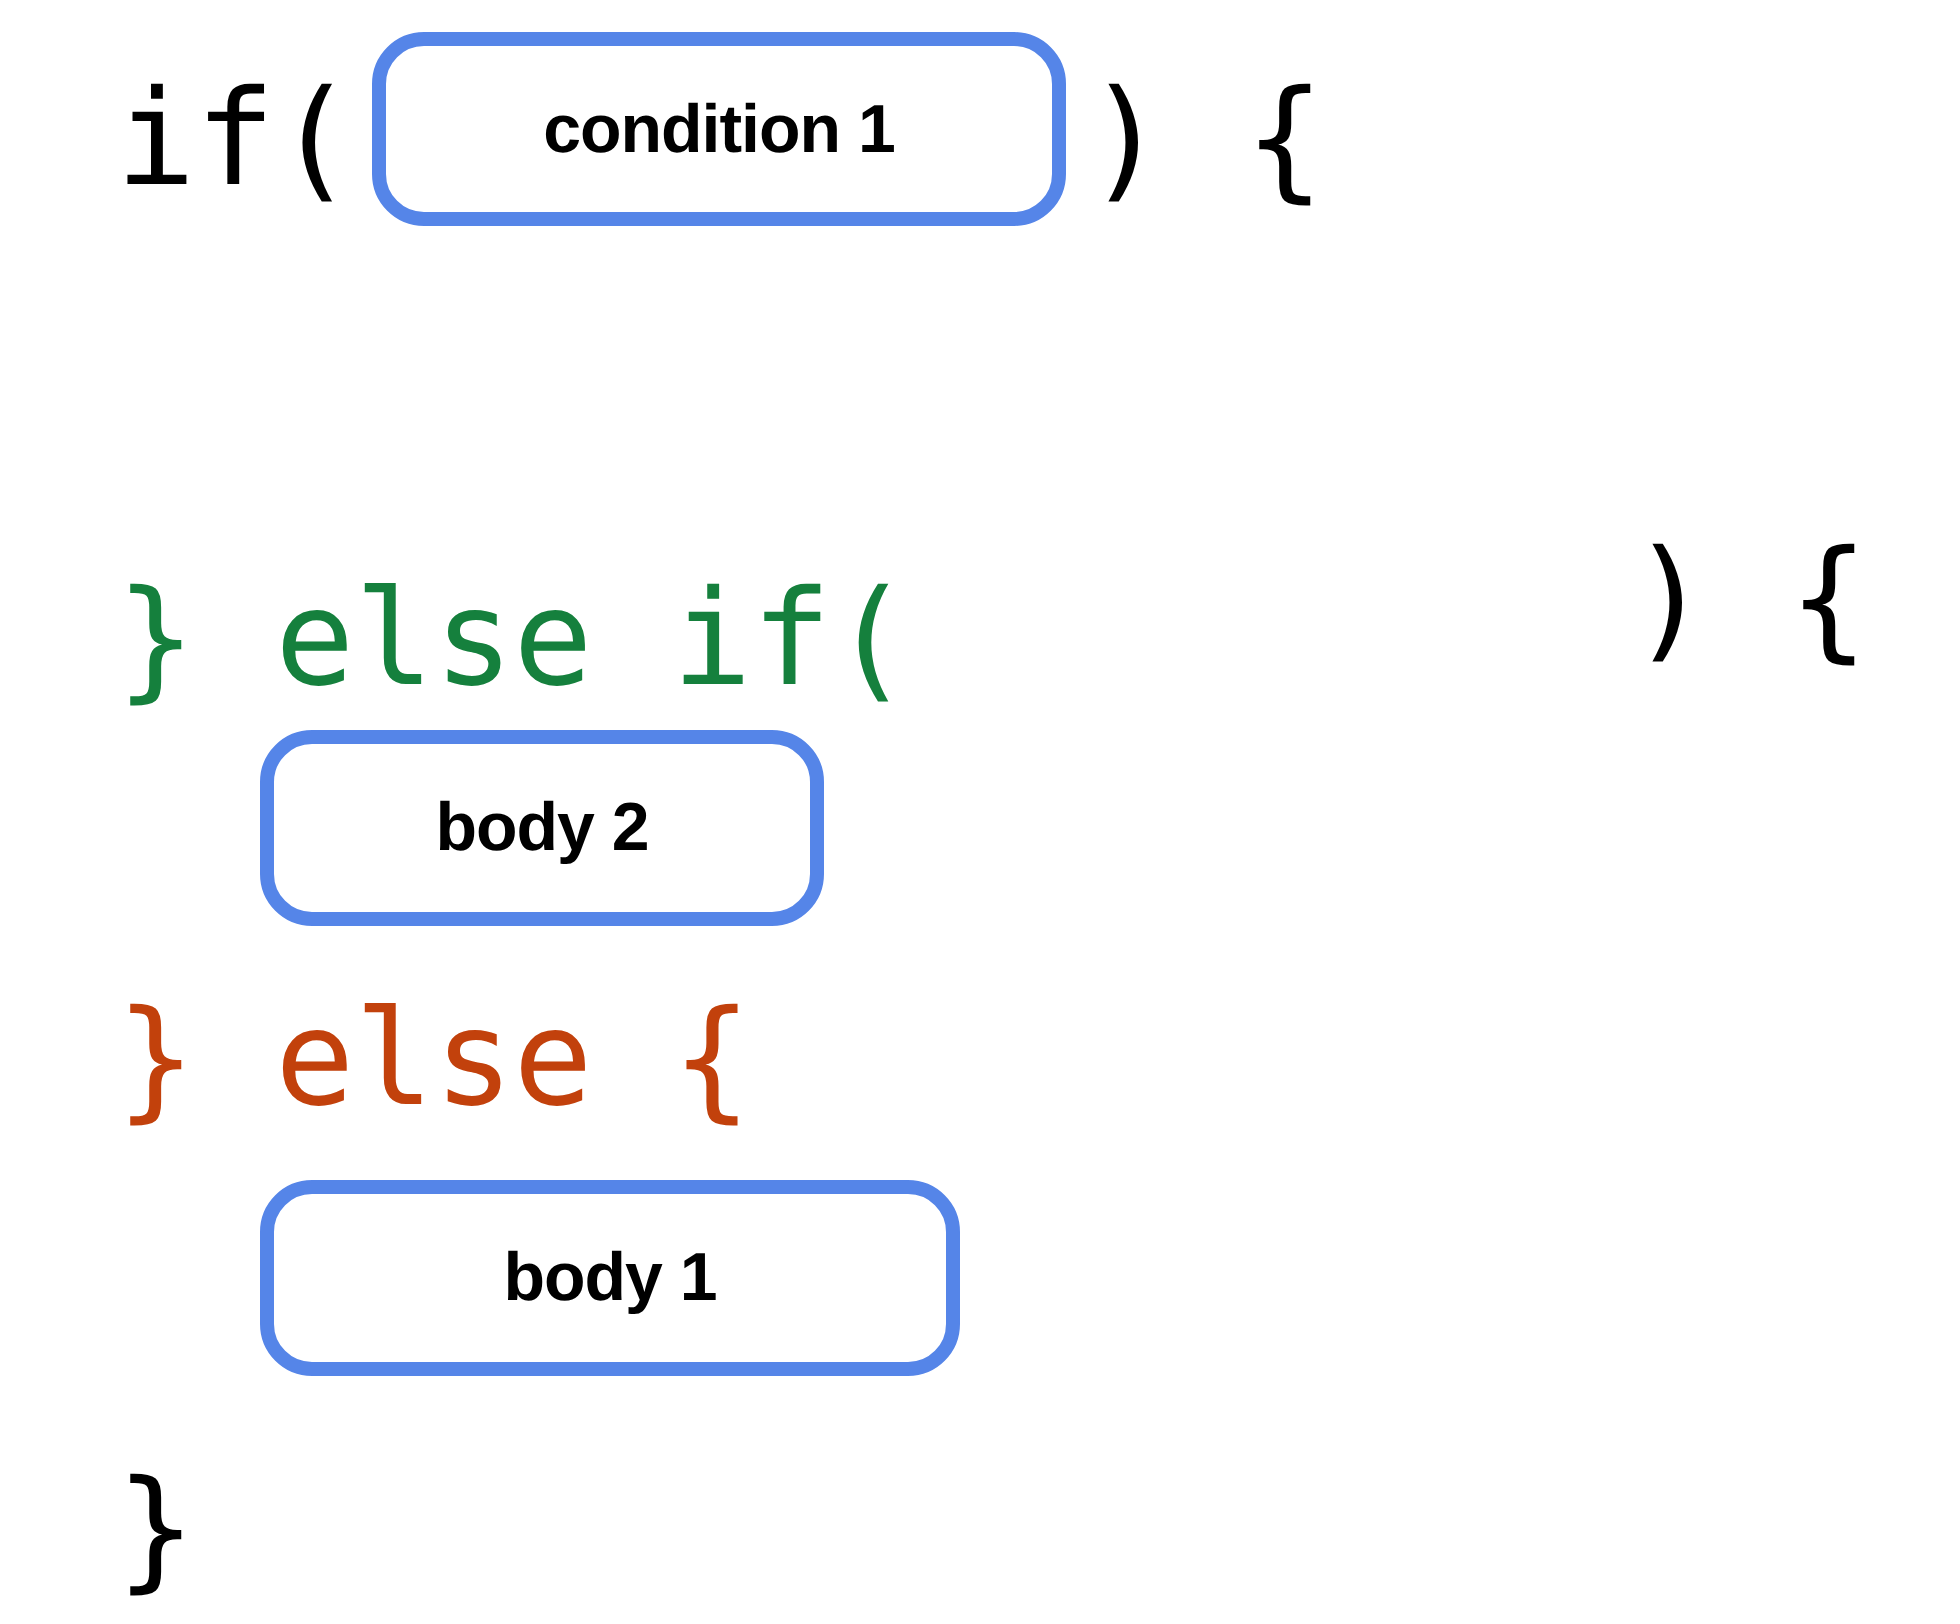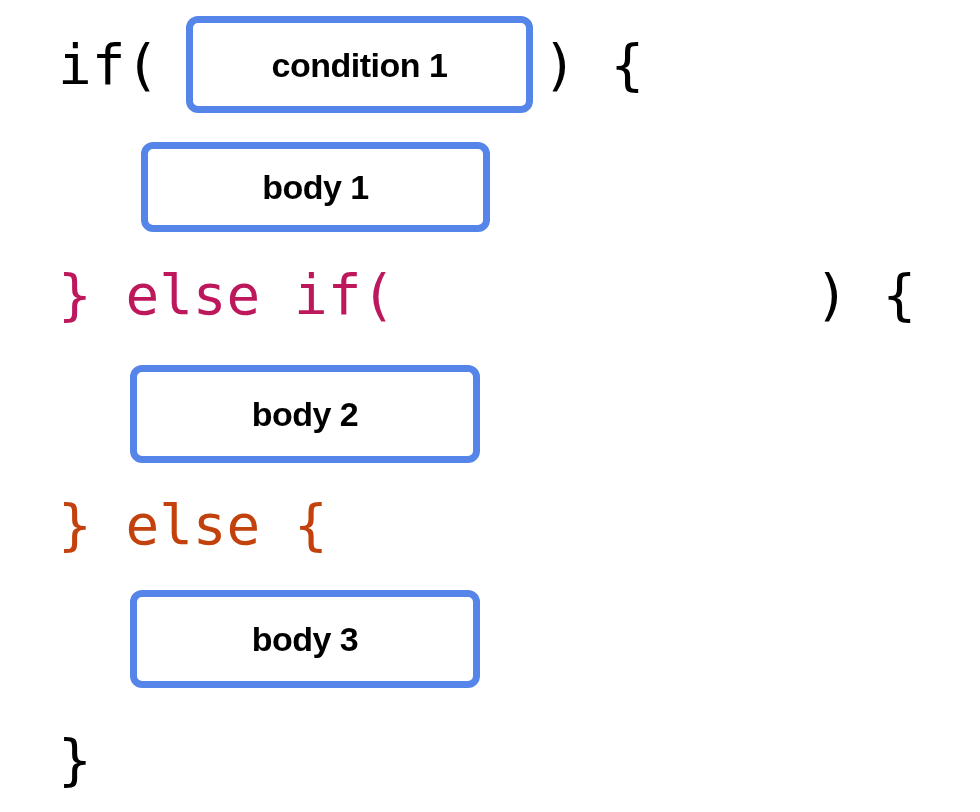--- a/index.html
+++ b/index.html
@@ -13,54 +13,54 @@
     height: 812px;
     background: #ffffff;
     overflow: hidden;
     font-family: "DejaVu Sans Mono", monospace;
   }
 
   
   .code-line {
     position: absolute;
     font-family: "DejaVu Sans Mono", monospace;
-    font-size: 56px;
+    font-size: 66px;
     line-height: 1;
     color: #000000;
     white-space: pre;
     letter-spacing: 0px;
   }
 
   
   .slot {
     position: absolute;
     box-sizing: border-box;
     background: #ffffff;
     border-style: solid;
     border-width: 7px;
-    border-radius: 12px;
+    border-radius: 26px;
     display: flex;
     align-items: center;
     justify-content: center;
   }
   .slot-label {
     font-family: "Liberation Sans", sans-serif;
     font-weight: bold;
     font-size: 34px;
     line-height: 1;
     color: #000000;
     white-space: nowrap;
     letter-spacing: -0.5px;
   }
 
   
   #slot-condition-1 { left: 186px; top: 16px;  width: 347px; height: 97px; }
   #slot-body-1      { left: 141px; top: 142px; width: 349px; height: 90px; }
   #slot-condition-2 { left: 457px; top: 250px; width: 348px; height: 95px; }
-  #slot-body-2      { left: 130px; top: 365px; width: 350px; height: 98px; text-align: right; }
+  #slot-body-2      { left: 130px; top: 365px; width: 282px; height: 98px; text-align: right; }
   #slot-body-3      { left: 130px; top: 590px; width: 350px; height: 98px; }
 
   #line-if       { left: 58px;  top: 37px;  }
   #line-if-close { left: 543px; top: 37px;  }
   #line-elseif   { left: 58px;  top: 267px; }
   #line-elseif-close { left: 815px; top: 267px; }
   #line-else     { left: 58px;  top: 497px; }
   #line-end      { left: 58px;  top: 732px; }
 </style>
 </head>
@@ -69,34 +69,31 @@
 <div id="canvas" style="background: rgb(255, 255, 255);">
 
   <div class="code-line" id="line-if" style="color: rgb(0, 0, 0);">if(</div>
 
   <div class="slot" id="slot-condition-1" style="border-color: rgb(85, 133, 232);">
     <span class="slot-label">condition 1</span>
   </div>
 
   <div class="code-line" id="line-if-close" style="color: rgb(0, 0, 0);">) {</div>
 
-  <div class="slot" id="slot-body-1" style="border-color: rgb(85, 133, 232);">
-    <span class="slot-label">body 1</span>
-  </div>
 
-  <div class="code-line" id="line-elseif" style="color: #be185d;">} else if(</div>
+  <div class="code-line" id="line-elseif" style="color: #15803d; margin-top: 20px;">} else if(</div>
 
 
   <div class="code-line" id="line-elseif-close" style="color: rgb(0, 0, 0);">) {</div>
 
   <div class="slot" id="slot-body-2" style="border-color: rgb(85, 133, 232);">
     <span class="slot-label">body 2</span>
   </div>
 
   <div class="code-line" id="line-else" style="color: #c2410c;">} else {</div>
 
   <div class="slot" id="slot-body-3" style="border-color: rgb(85, 133, 232);">
-    <span class="slot-label">body 3</span>
+    <span class="slot-label">body 1</span>
   </div>
 
   <div class="code-line" id="line-end" style="color: rgb(0, 0, 0);">}</div>
 
 </div>
 
 </body></html>

